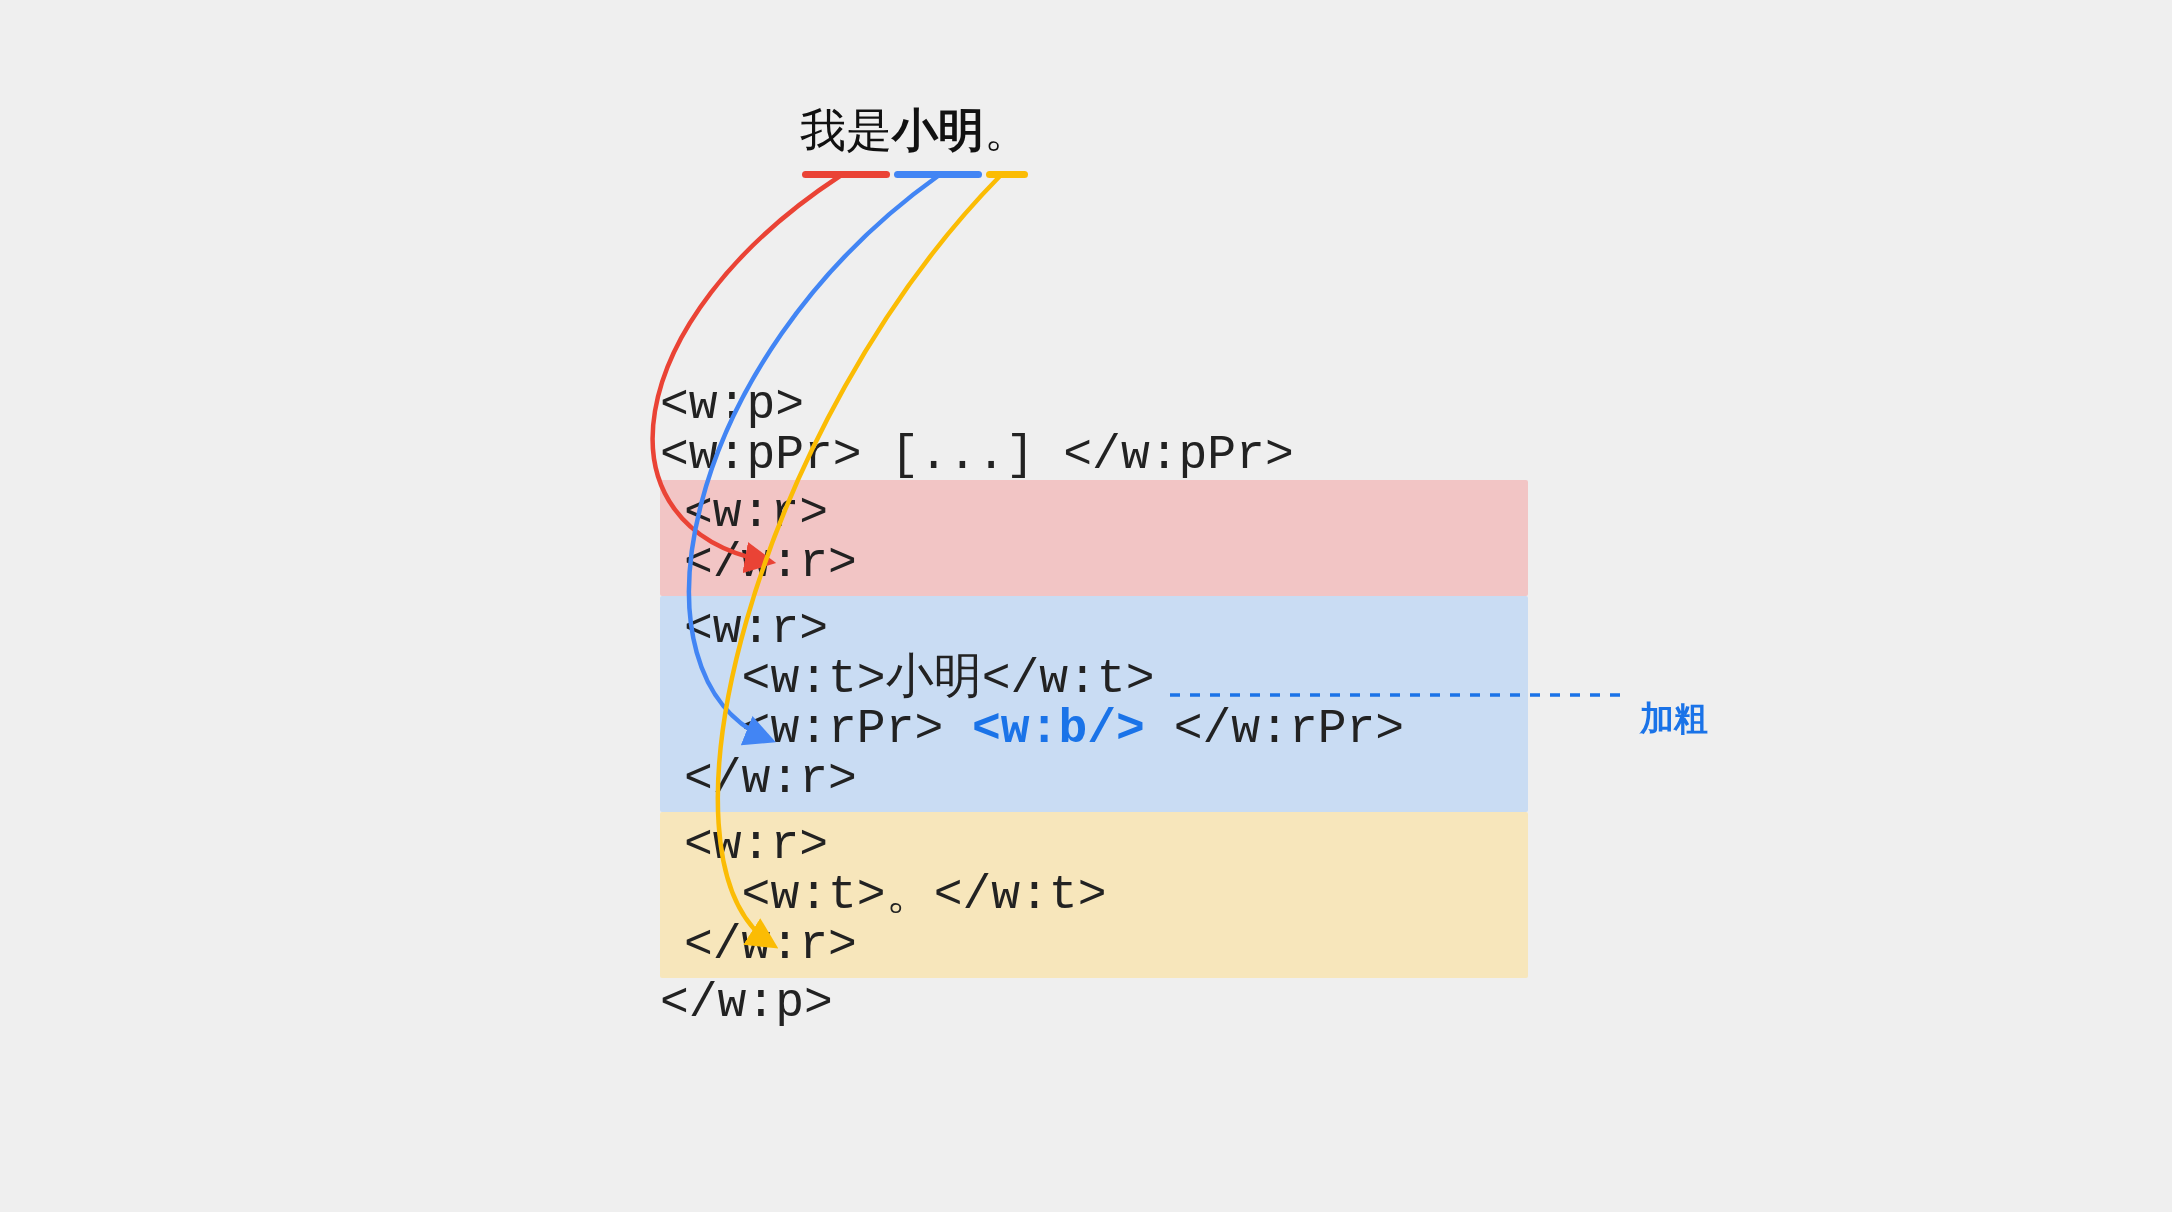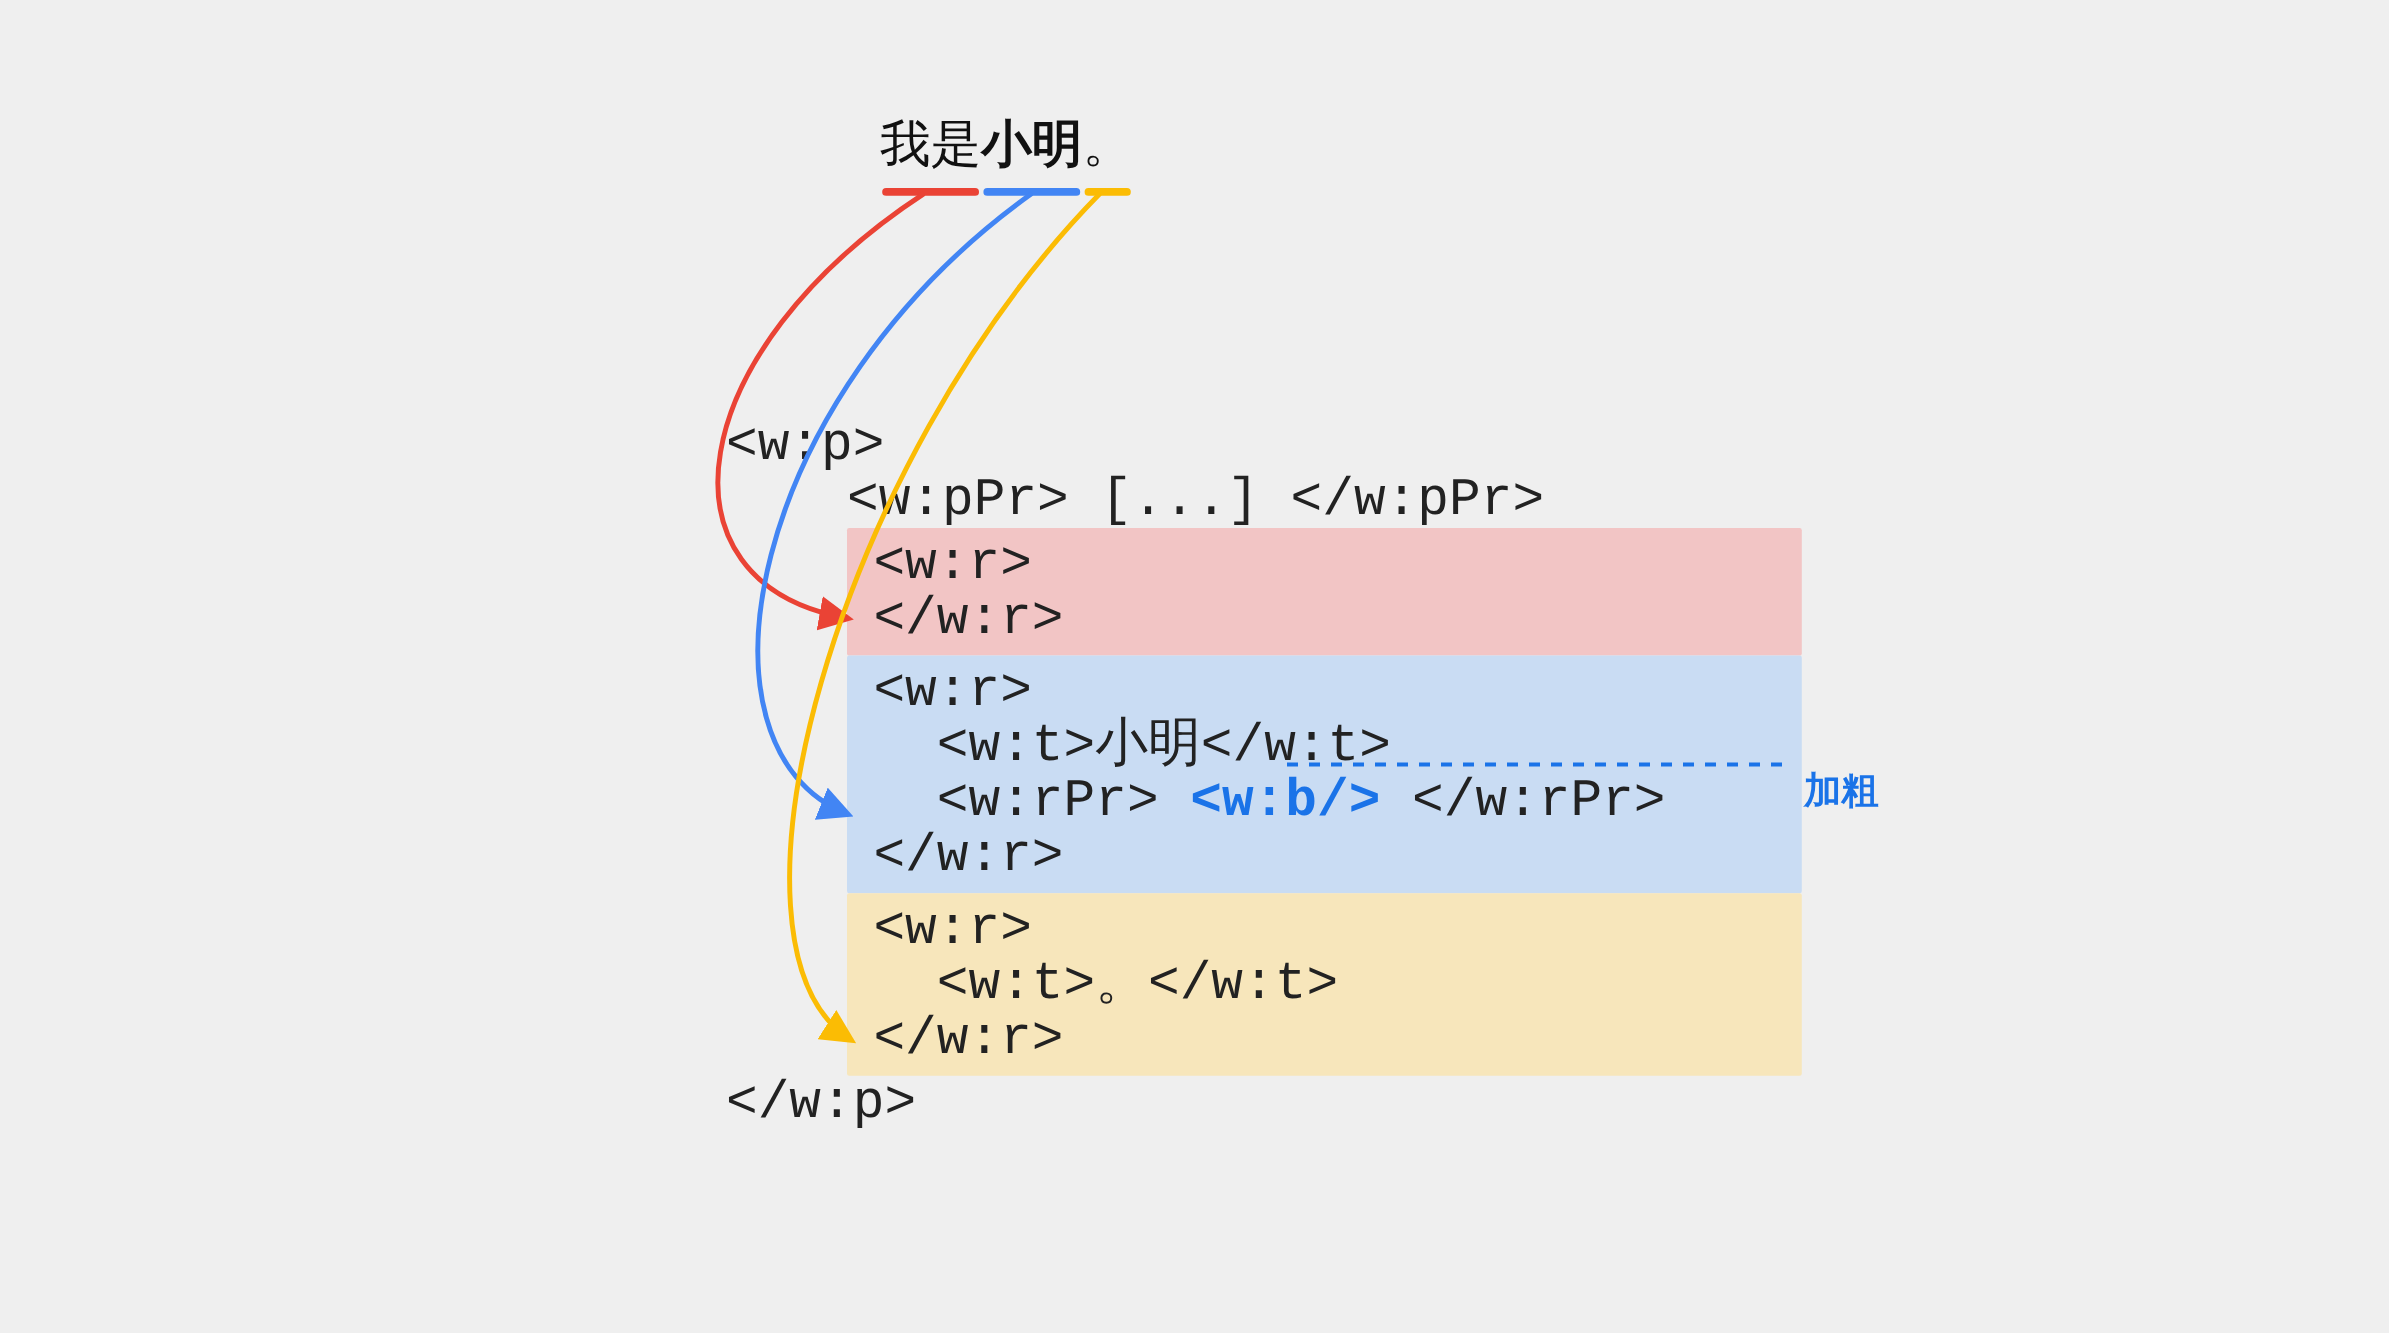--- a/index.html
+++ b/index.html
@@ -47,21 +47,21 @@
   .code {
     position: absolute;
     top: 380px;
     left: 660px;
     font-family: ui-monospace, SFMono-Regular, Menlo, Consolas, "Liberation Mono", monospace;
     font-size: 48px;
     line-height: 50px;
     color: #222;
   }
   .code .line { white-space: pre; }
-  .code .indent1 { margin-left: 110px; }
+  .code .indent1 { }
   .code .block {
     padding: 8px 24px 8px 24px;
     border-radius: 2px;
     width: 820px;
   }
   .code .block.red    { background: #f2c5c5; }
   .code .block.blue   { background: #c9dcf3; }
   .code .block.yellow { background: #f7e6bb; }
   .code .bold-tag { color: #1a73e8; font-weight: 700; }
 

